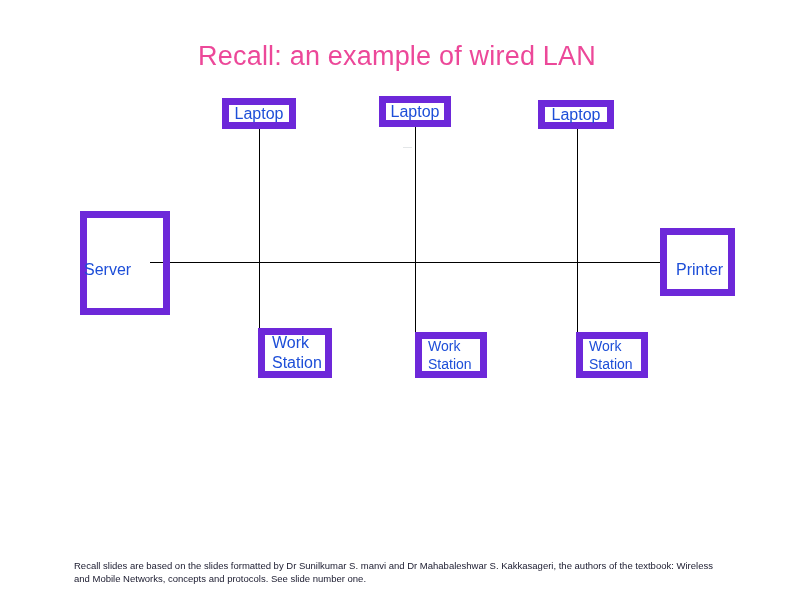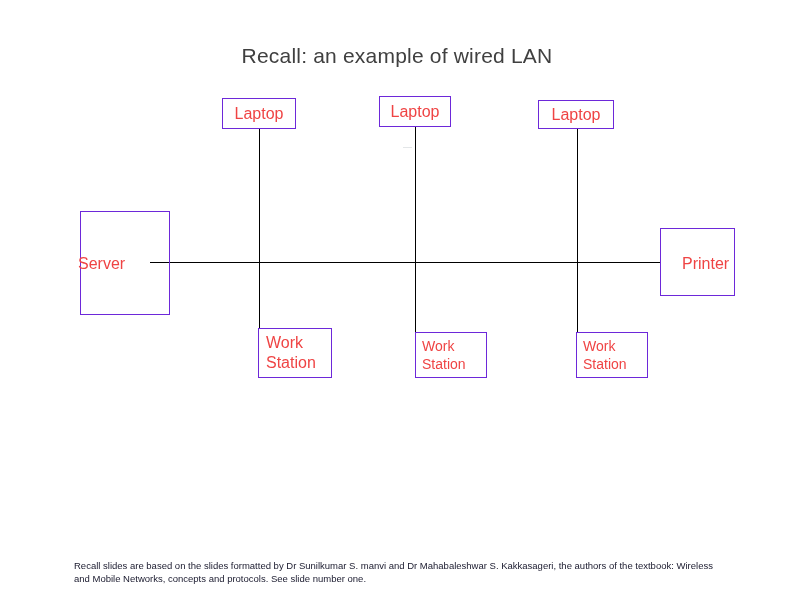--- a/index.html
+++ b/index.html
@@ -18,34 +18,34 @@
     overflow: hidden;
   }
 
   
   #slide-title {
     position: absolute;
     left: 0;
     top: 42px;
     width: 794px;
     text-align: center;
-    font-size: 21px;
+    font-size: 27px;
     line-height: 28px;
-    color: #404040;
+    color: #ec4899;
     letter-spacing: 0.2px;
     white-space: nowrap;
   }
 
   
   .node {
     position: absolute;
     box-sizing: border-box;
-    border: 1px solid #6d28d9;
+    border: 7px solid #6d28d9;
     background: transparent;
-    color: #ef4444;
+    color: #1d4ed8;
     font-size: 16px;
     line-height: 19px;
     display: flex;
     align-items: center;
     z-index: 3;
   }
   .node .node-label {
     display: block;
     white-space: pre-line;
   }
@@ -85,21 +85,20 @@
     top: 228px;
     width: 75px;
     height: 68px;
     justify-content: center;
   }
   #printer-box .node-label {
     position: absolute;
     left: 9px;
     top: 25px;
     white-space: nowrap;
-    margin-left: 12px;
   }
 
   
   .workstation {
     justify-content: flex-start;
     align-items: center;
     margin-left: 36px;
   }
   .workstation .node-label {
     padding-left: 7px;

